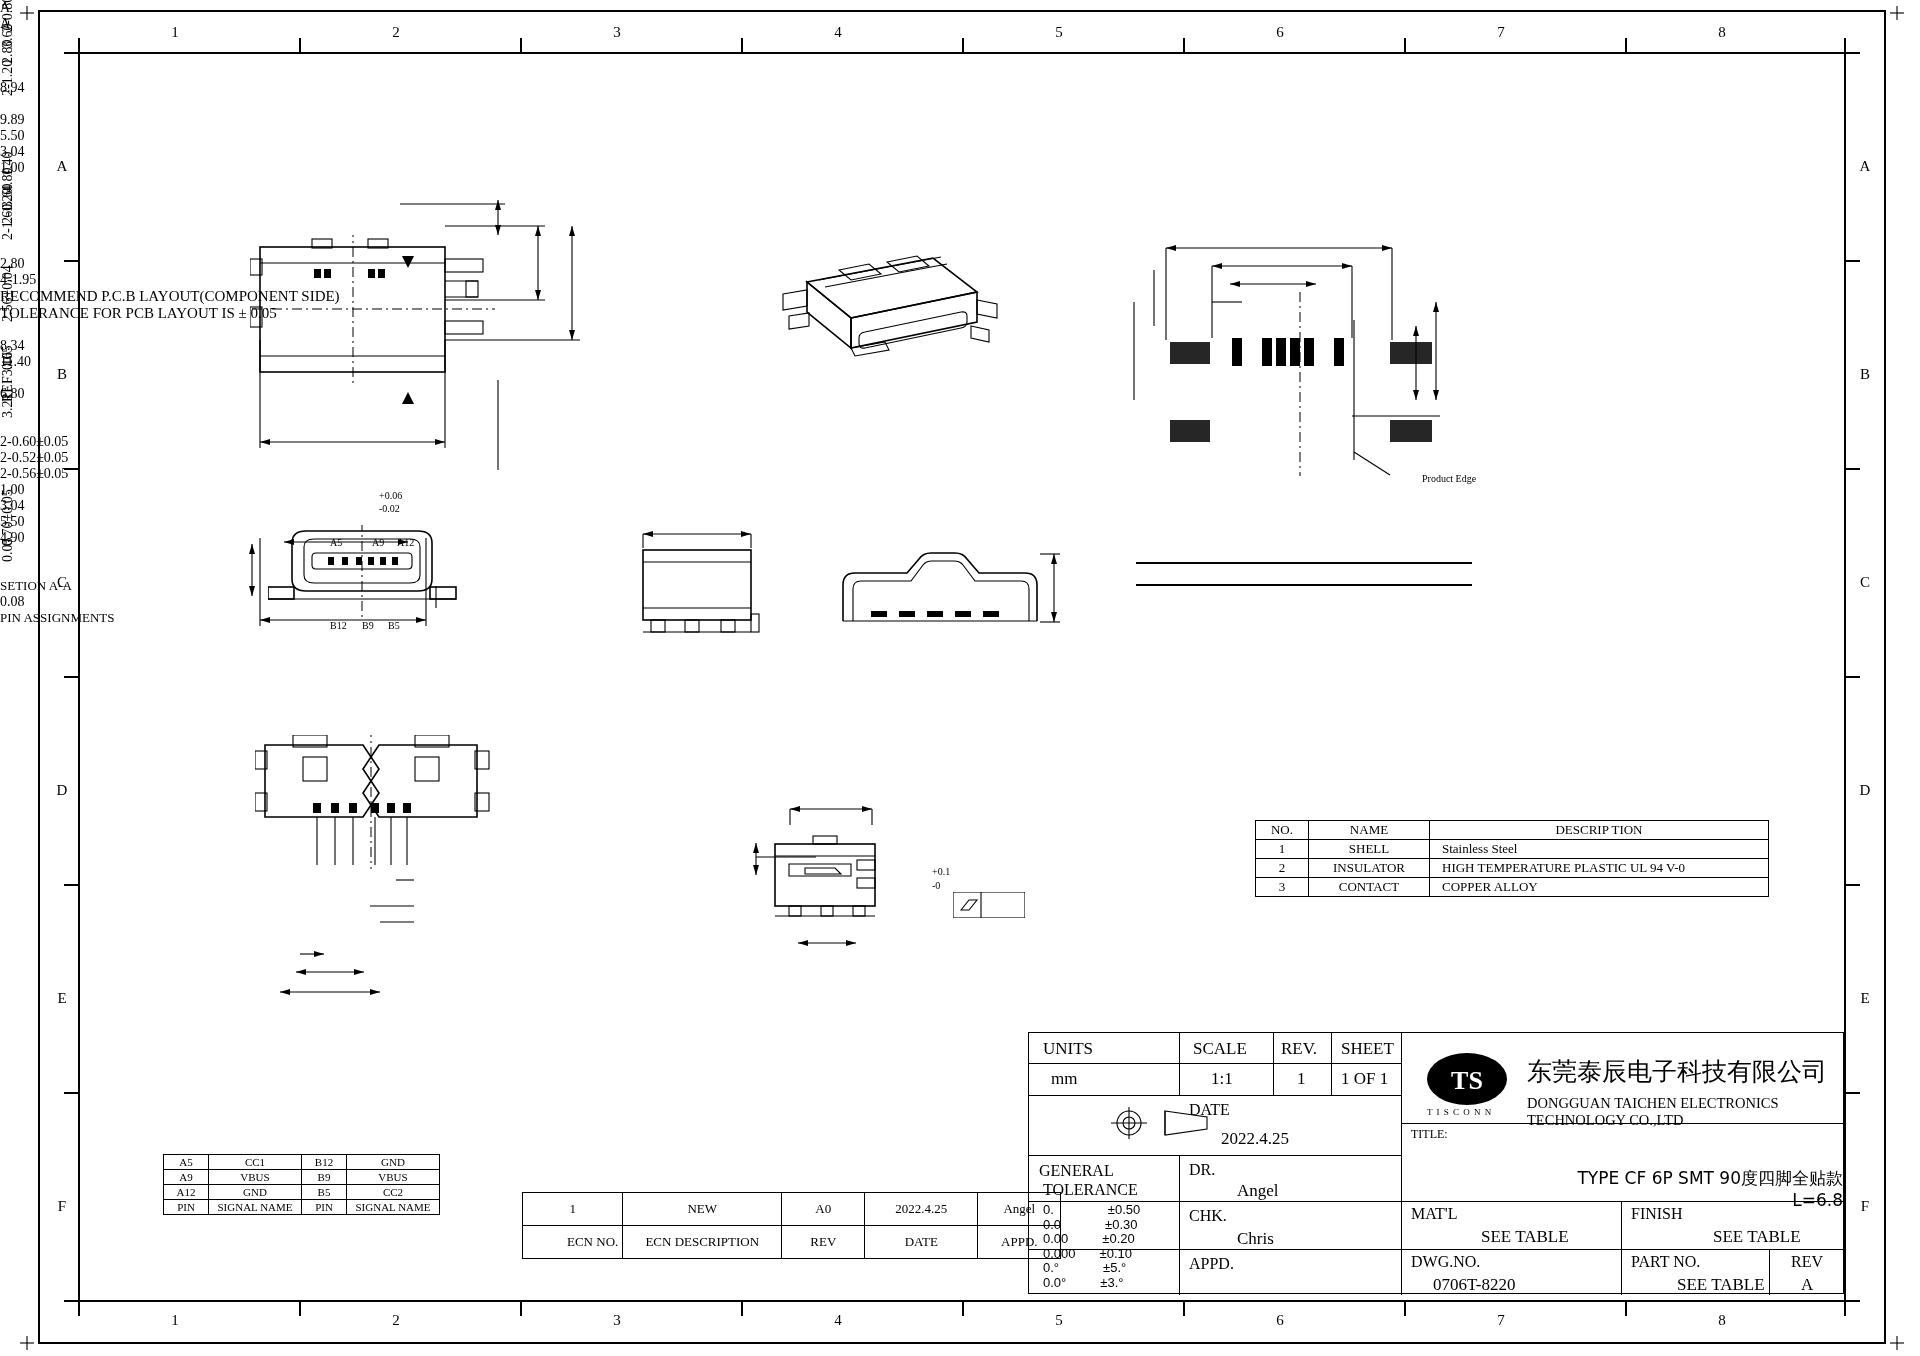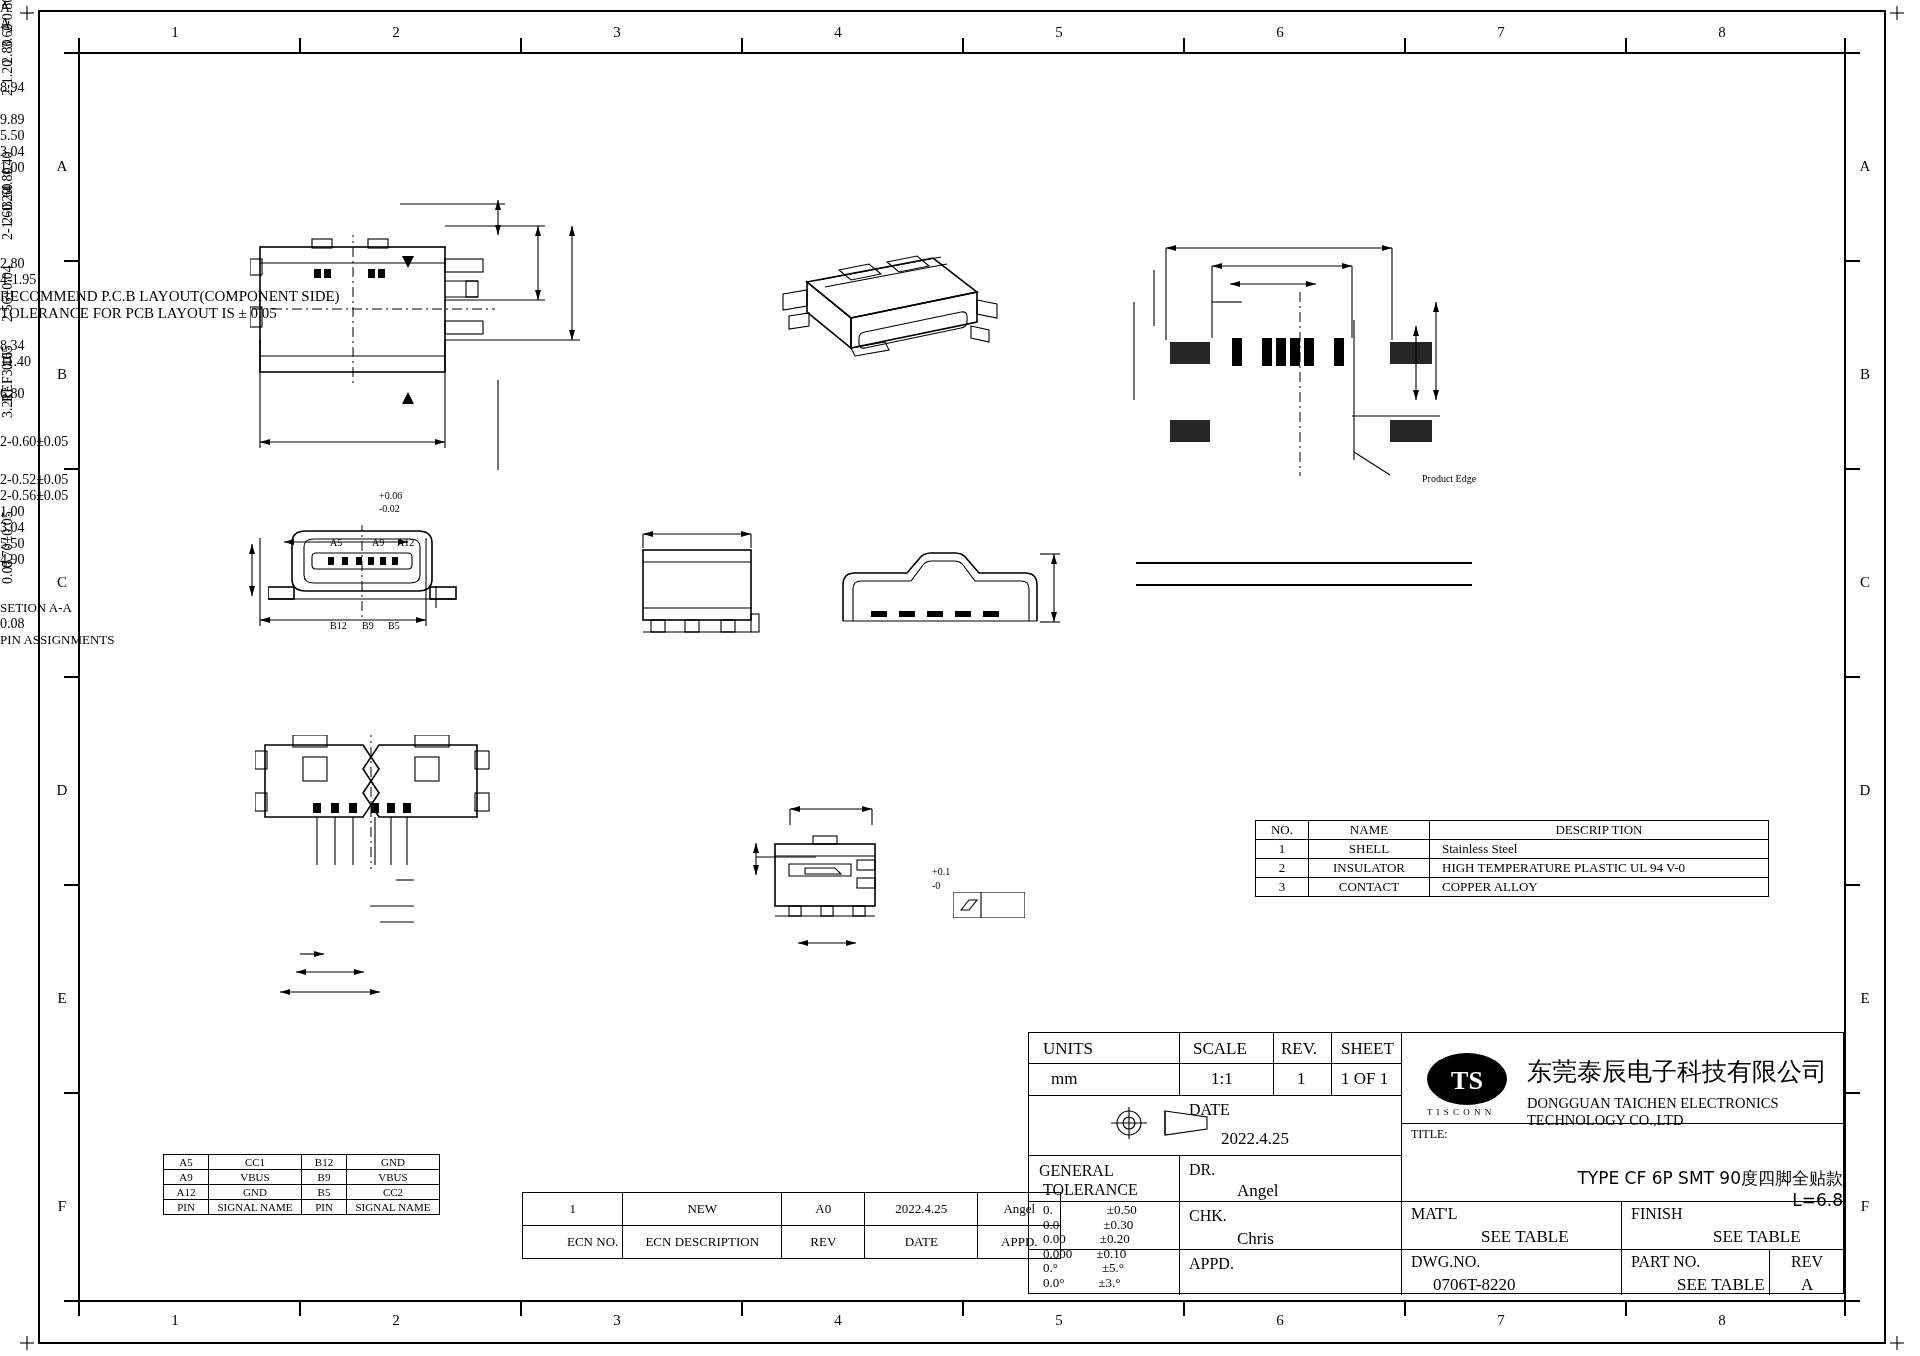--- a/index.html
+++ b/index.html
@@ -448,21 +448,21 @@
       <line class="thin" x1="80" y1="82" x2="80" y2="130"></line>
       <line class="thin" x1="98" y1="82" x2="98" y2="130"></line>
       <line class="thin" x1="120" y1="82" x2="120" y2="130"></line>
       <line class="thin" x1="136" y1="82" x2="136" y2="130"></line>
       <line class="thin" x1="152" y1="82" x2="152" y2="130"></line>
 
       <line class="dash" x1="116" y1="-8" x2="116" y2="134"></line>
     </svg>
   </div>
   <div class="dim" style="left:415px;top:870px;">2-0.60±0.05</div>
-  <div class="dim" style="left:415px;top:900px;margin-top:22px;">2-0.52±0.05</div>
+  <div class="dim" style="left:415px;top:900px;">2-0.52±0.05</div>
   <div class="dim" style="left:415px;top:918px;">2-0.56±0.05</div>
   <div class="dim" style="left:276px;top:948px;">1.00</div>
   <div class="dim" style="left:340px;top:966px;">3.04</div>
   <div class="dim" style="left:340px;top:988px;">5.50</div>
   <div class="abs" style="left:250px;top:860px;width:280px;height:150px;">
     <svg width="280" height="150" viewBox="0 0 280 150">
 
       <line class="thin" x1="146" y1="20" x2="164" y2="20"></line>
 
       <line class="thin" x1="120" y1="46" x2="164" y2="46"></line>
@@ -643,21 +643,21 @@
         <circle class="thin" cx="22" cy="20" r="12"></circle>
         <circle class="thin" cx="22" cy="20" r="6"></circle>
         <line class="thin" x1="4" y1="20" x2="40" y2="20"></line>
         <line class="thin" x1="22" y1="4" x2="22" y2="36"></line>
         <polygon class="thin" points="58,8 100,14 100,26 58,32"></polygon>
         <line class="thin" x1="58" y1="8" x2="58" y2="32"></line>
       </svg>
     </div>
 
     <div class="abs" style="left:10px;top:128px;font-family:'Liberation Serif',serif;font-size:16px;line-height:19px;">GENERAL<br>&nbsp;TOLERANCE</div>
-    <div class="abs" style="left:14px;top:170px;font-family:Liberation Serif, serif;font-size:13px;line-height:14.5px;">
+    <div class="abs" style="left:14px;top:170px;font-family:Liberation Sans, sans-serif;font-size:13px;line-height:14.5px;">
       <div><span>0.</span><span style="display:inline-block;width:54px;"></span><span>±0.50</span></div>
       <div><span>0.0</span><span style="display:inline-block;width:44px;"></span><span>±0.30</span></div>
       <div><span>0.00</span><span style="display:inline-block;width:34px;"></span><span>±0.20</span></div>
       <div><span>0.000</span><span style="display:inline-block;width:24px;"></span><span>±0.10</span></div>
       <div><span>0.°</span><span style="display:inline-block;width:44px;"></span><span>±5.°</span></div>
       <div><span>0.0°</span><span style="display:inline-block;width:34px;"></span><span>±3.°</span></div>
     </div>
 
     <div class="abs" style="left:160px;top:68px;font-family:'Liberation Serif',serif;font-size:16px;">DATE</div>
     <div class="abs" style="left:192px;top:96px;font-family:'Liberation Serif',serif;font-size:17px;">2022.4.25</div>

